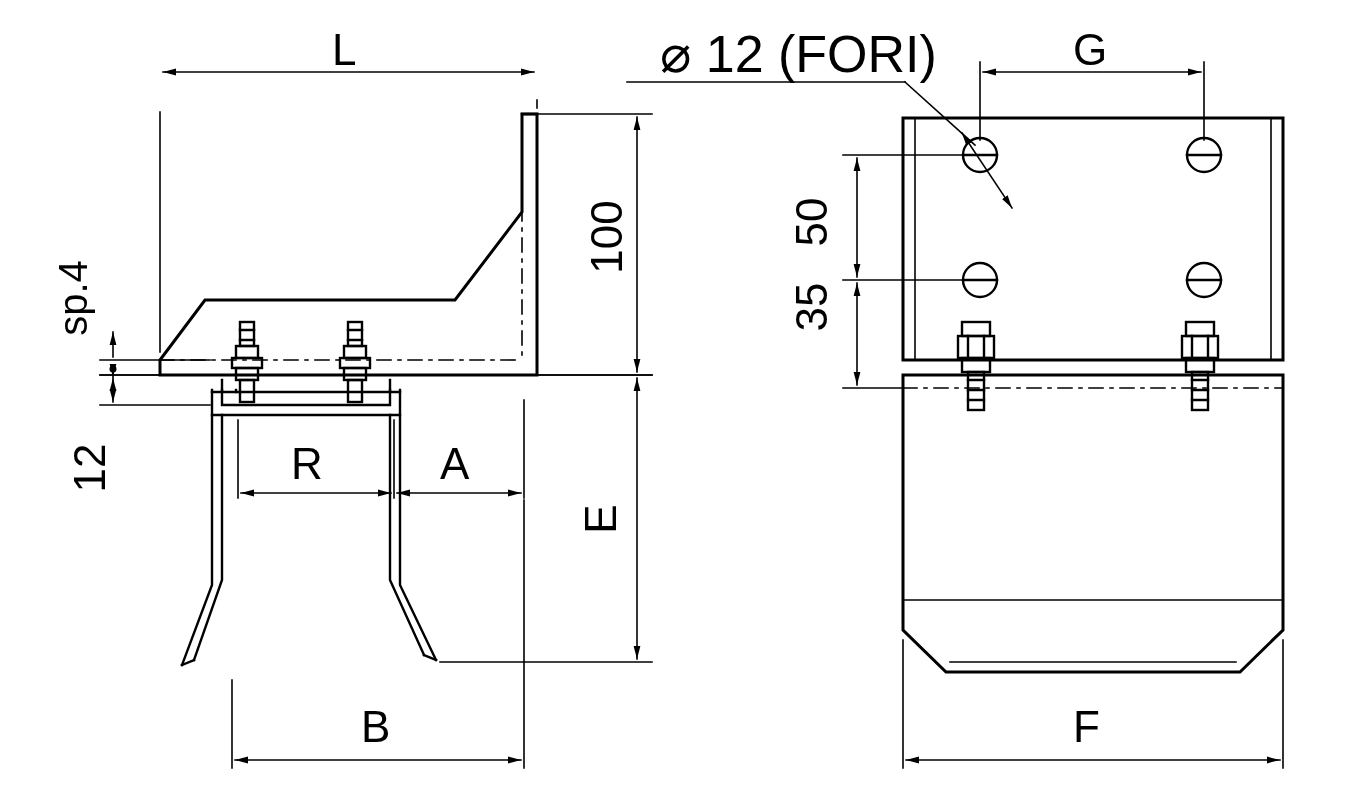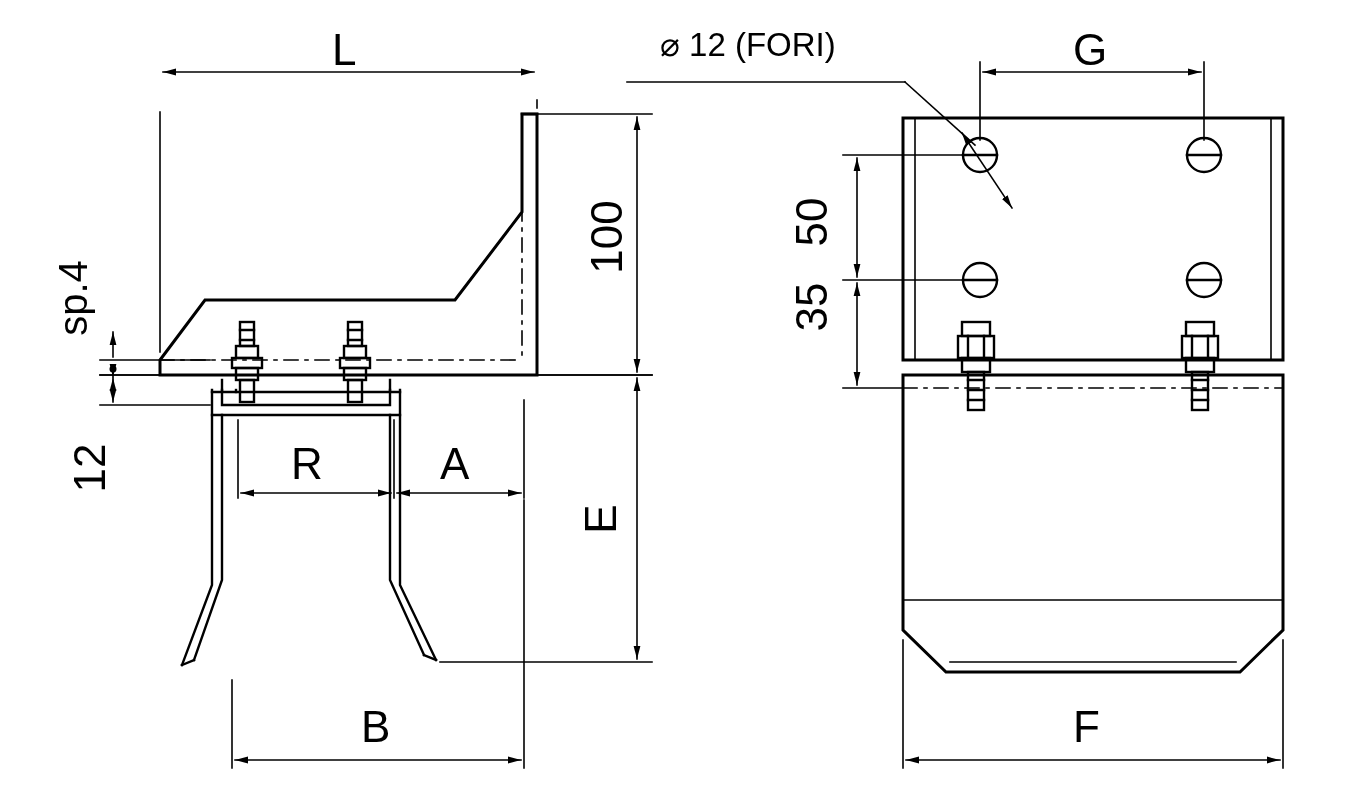--- a/index.html
+++ b/index.html
@@ -230,21 +230,21 @@
   <div class="lbl vert" style="left:66px; top:446px; font-size:44px;">12</div>
 
   <div class="lbl" style="left:291px; top:442px; font-size:44px;">R</div>
 
   <div class="lbl" style="left:440px; top:442px; font-size:44px;">A</div>
 
   <div class="lbl vert" style="left:586px; top:497px; font-size:44px;">E</div>
 
   <div class="lbl" style="left:361px; top:705px; font-size:44px;">B</div>
 
-  <div class="lbl" style="left:660px; top:28px; font-size:33px;">⌀ 12 (FORI)</div>
+  <div class="lbl" style="left:660px; top:28px; font-size:52px;">⌀ 12 (FORI)</div>
 
   <div class="lbl" style="left:1073px; top:28px; font-size:44px;">G</div>
 
   <div class="lbl vert" style="left:788px; top:200px; font-size:44px;">50</div>
 
   <div class="lbl vert" style="left:788px; top:285px; font-size:44px;">35</div>
 
   <div class="lbl" style="left:1073px; top:705px; font-size:44px;">F</div>
 
 </div>

